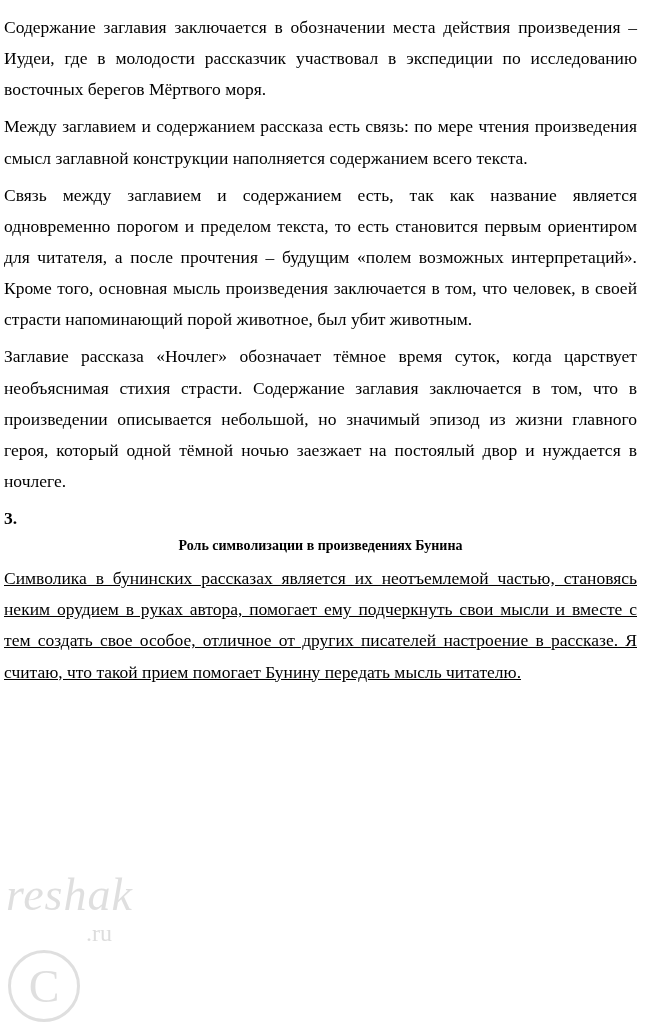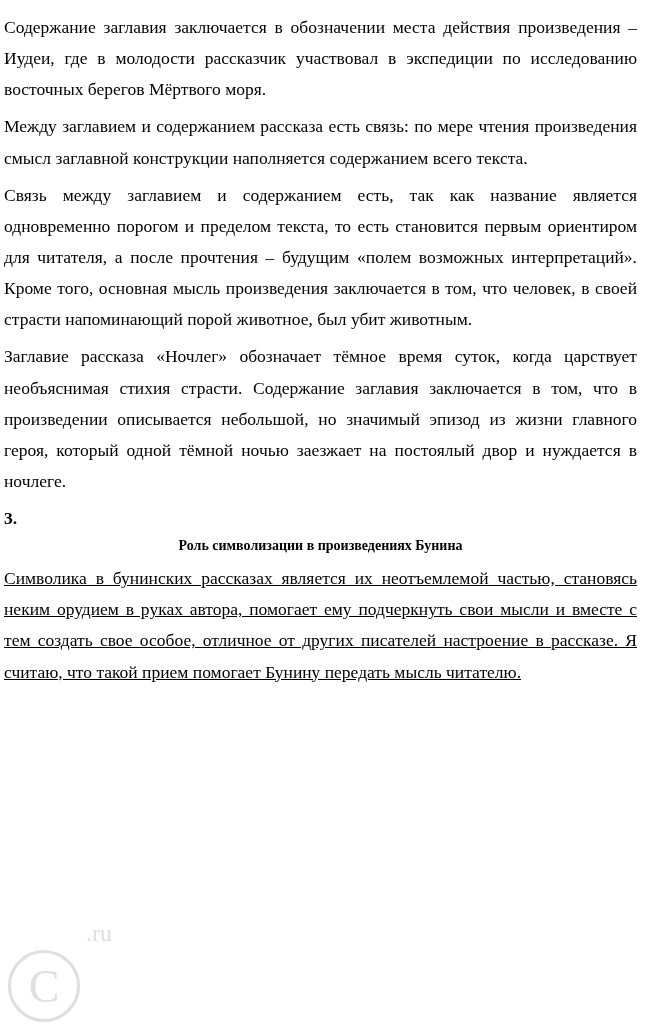--- a/index.html
+++ b/index.html
@@ -124,19 +124,20 @@
     <p class="num-marker">3.</p>
 
     <p class="heading">Роль символизации в произведениях Бунина</p>
 
 
     <p class="para last">Символика в бунинских рассказах является их неотъемлемой частью, становясь неким орудием в руках автора, помогает ему подчеркнуть свои мысли и вместе с тем создать свое особое, отличное от других писателей настроение в рассказе. Я считаю, что такой прием помогает Бунину передать мысль читателю.</p>
 
   </div>
 
   <div class="watermark">
+    <div class="wm-text">reshak</div>
     <div class="wm-text-2">.ru</div>
     <div class="wm-circle">
       <div class="wm-circle-letter">C</div>
     </div>
   </div>
 
 </div>
 
 </body></html>

